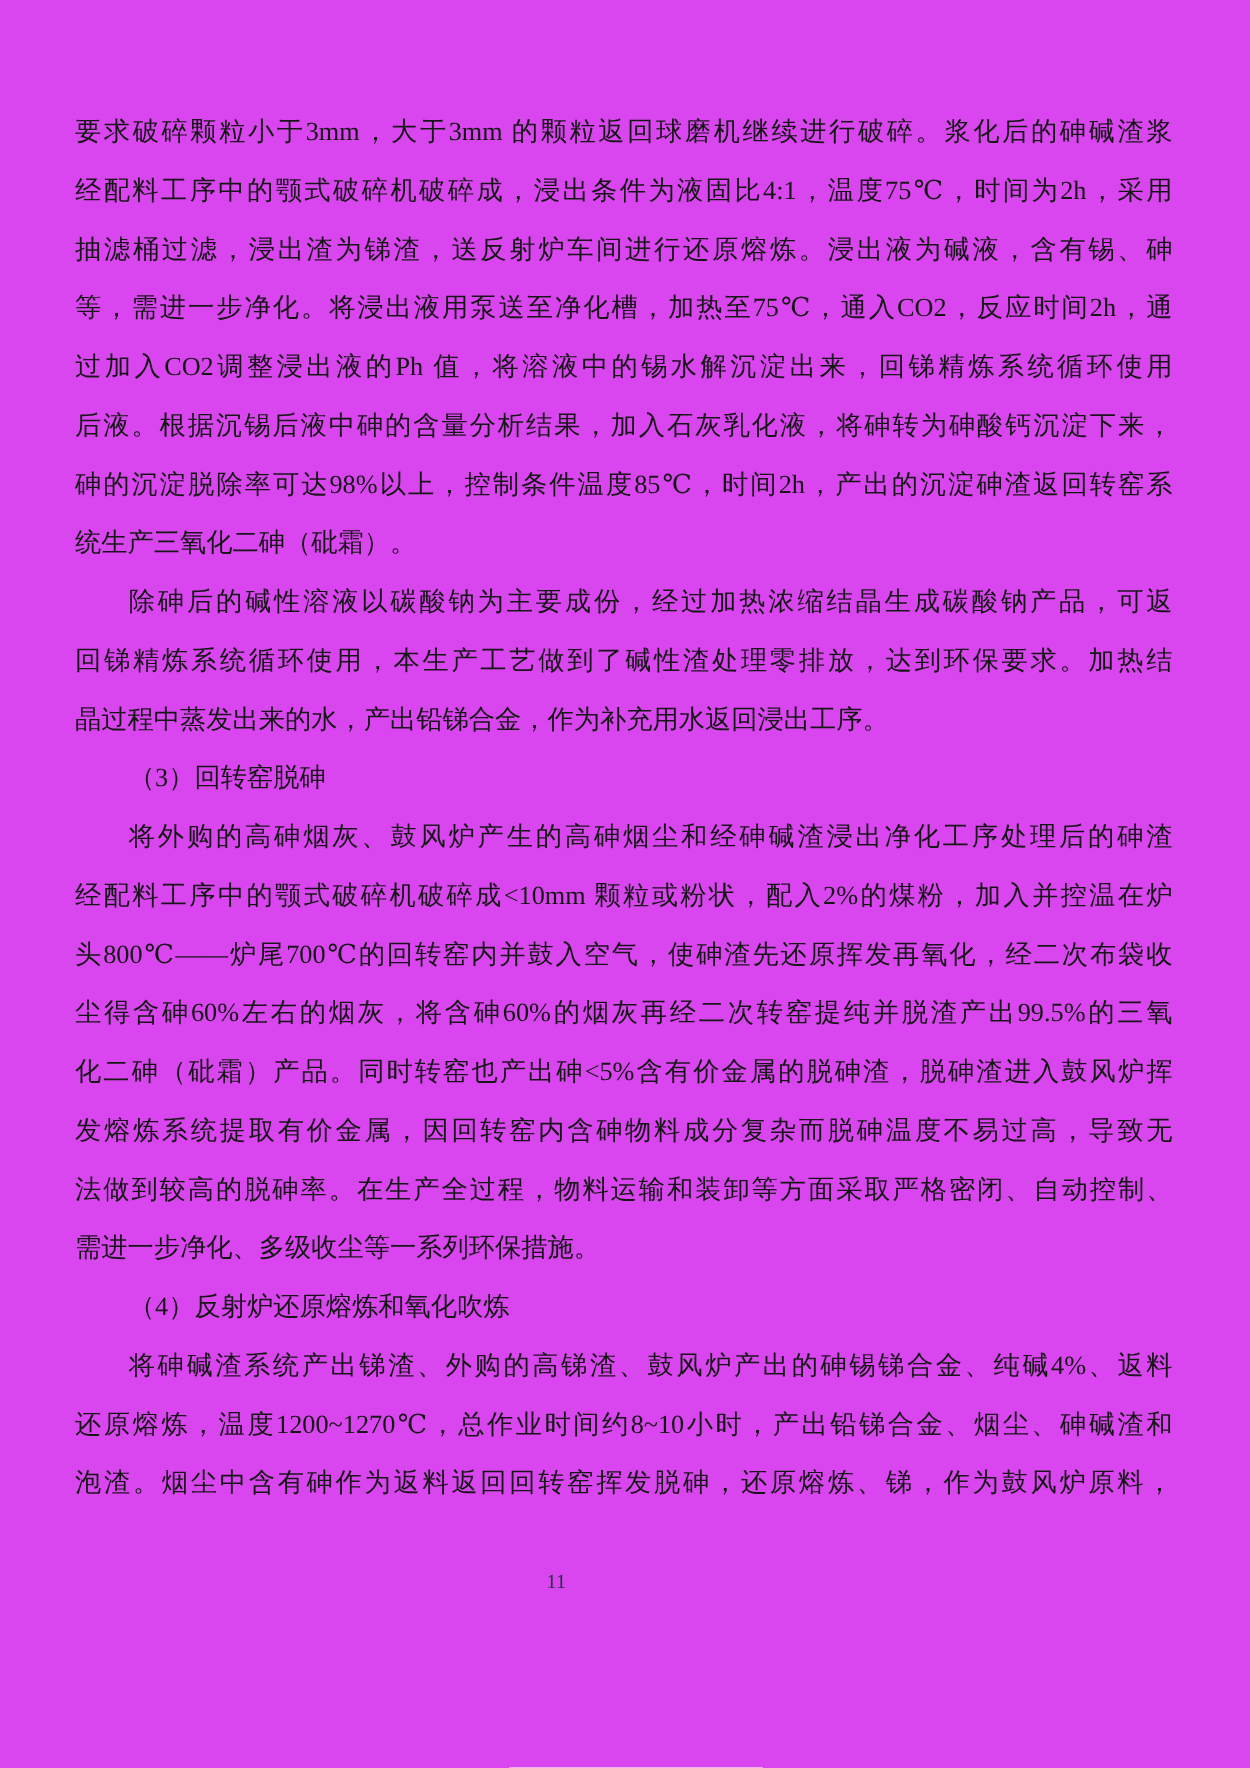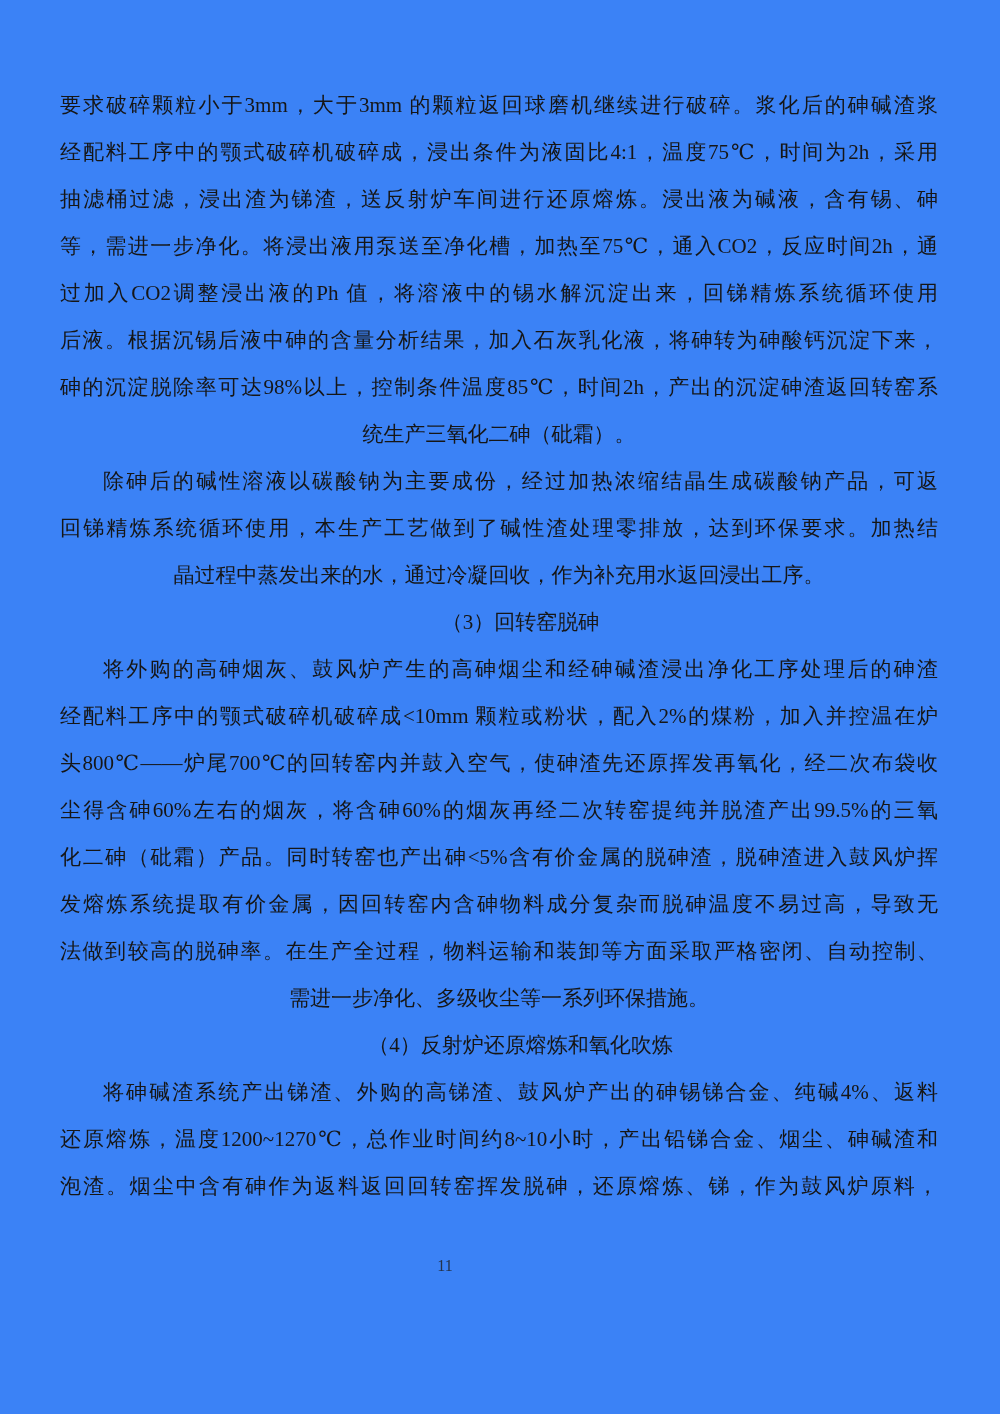--- a/index.html
+++ b/index.html
@@ -4,38 +4,38 @@
 <style>
   html, body {
     margin: 0;
     padding: 0;
     background: #ffffff;
   }
   .page {
     position: relative;
     width: 1000px;
     height: 1414px;
-    background: #3b82f6;
+    background: #d946ef;
     font-family: "Liberation Serif", "DejaVu Serif", serif;
     color: #161616;
     overflow: hidden;
   }
   .text-block {
     position: absolute;
     left: 60px;
     top: 82px;
     width: 878px;
   }
   .line {
     display: block;
     height: 47px;
     line-height: 47px;
     font-size: 21px;
     overflow: hidden;
-    text-align: center;
+    text-align: left;
   }
   
   .line.fill {
     text-align: justify;
     text-align-last: justify;
     text-justify: inter-character;
   }
   
   .line.indent {
     text-indent: 43px;
@@ -60,21 +60,21 @@
     <div class="line fill">要求破碎颗粒小于3mm，大于3mm 的颗粒返回球磨机继续进行破碎。浆化后的砷碱渣浆</div>
     <div class="line fill">经配料工序中的颚式破碎机破碎成，浸出条件为液固比4:1，温度75℃，时间为2h，采用</div>
     <div class="line fill">抽滤桶过滤，浸出渣为锑渣，送反射炉车间进行还原熔炼。浸出液为碱液，含有锡、砷</div>
     <div class="line fill">等，需进一步净化。将浸出液用泵送至净化槽，加热至75℃，通入CO2，反应时间2h，通</div>
     <div class="line fill">过加入CO2调整浸出液的Ph 值，将溶液中的锡水解沉淀出来，回锑精炼系统循环使用</div>
     <div class="line fill">后液。根据沉锡后液中砷的含量分析结果，加入石灰乳化液，将砷转为砷酸钙沉淀下来，</div>
     <div class="line fill">砷的沉淀脱除率可达98%以上，控制条件温度85℃，时间2h，产出的沉淀砷渣返回转窑系</div>
     <div class="line">统生产三氧化二砷（砒霜）。</div>
     <div class="line fill indent">除砷后的碱性溶液以碳酸钠为主要成份，经过加热浓缩结晶生成碳酸钠产品，可返</div>
     <div class="line fill">回锑精炼系统循环使用，本生产工艺做到了碱性渣处理零排放，达到环保要求。加热结</div>
-    <div class="line">晶过程中蒸发出来的水，通过冷凝回收，作为补充用水返回浸出工序。</div>
+    <div class="line">晶过程中蒸发出来的水，产出铅锑合金，作为补充用水返回浸出工序。</div>
     <div class="line indent">（3）回转窑脱砷</div>
     <div class="line fill indent">将外购的高砷烟灰、鼓风炉产生的高砷烟尘和经砷碱渣浸出净化工序处理后的砷渣</div>
     <div class="line fill">经配料工序中的颚式破碎机破碎成&lt;10mm 颗粒或粉状，配入2%的煤粉，加入并控温在炉</div>
     <div class="line fill">头800℃——炉尾700℃的回转窑内并鼓入空气，使砷渣先还原挥发再氧化，经二次布袋收</div>
     <div class="line fill">尘得含砷60%左右的烟灰，将含砷60%的烟灰再经二次转窑提纯并脱渣产出99.5%的三氧</div>
     <div class="line fill">化二砷（砒霜）产品。同时转窑也产出砷&lt;5%含有价金属的脱砷渣，脱砷渣进入鼓风炉挥</div>
     <div class="line fill">发熔炼系统提取有价金属，因回转窑内含砷物料成分复杂而脱砷温度不易过高，导致无</div>
     <div class="line fill">法做到较高的脱砷率。在生产全过程，物料运输和装卸等方面采取严格密闭、自动控制、</div>
     <div class="line">需进一步净化、多级收尘等一系列环保措施。</div>
     <div class="line indent">（4）反射炉还原熔炼和氧化吹炼</div>

